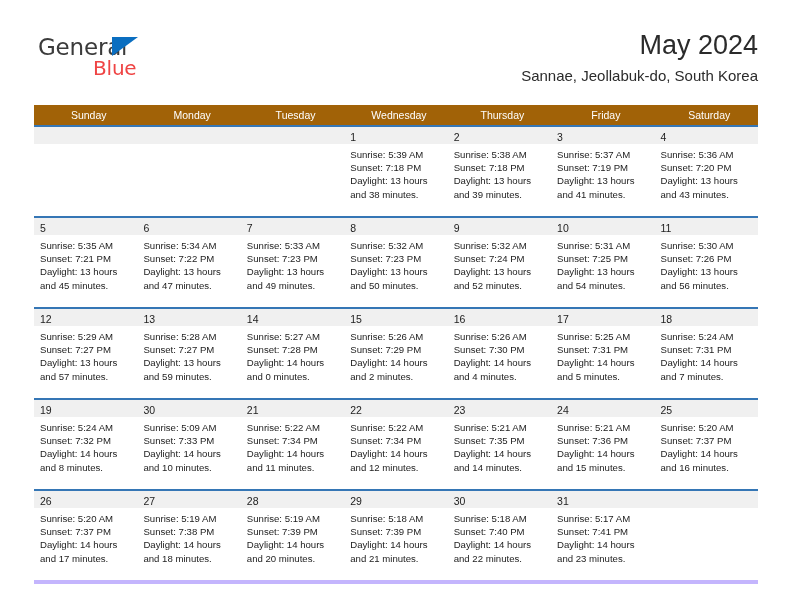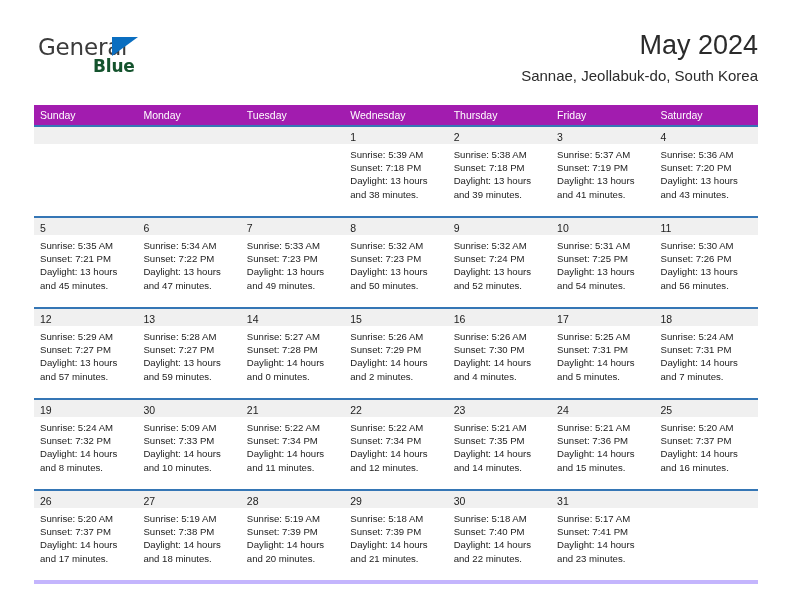--- a/index.html
+++ b/index.html
@@ -52,25 +52,25 @@
     top: 3px;
     width: 0;
     height: 0;
     border-left: 26px solid #0a6ec0;
     border-bottom: 19px solid transparent;
   }
   .logo-blue {
     position: absolute;
     left: 59px;
     top: 22px;
-    font-size: 17px;
+    font-size: 20px;
     letter-spacing: -0.2px;
-    color: #14532d;
+    color: #ef4444;
     font-family: "DejaVu Sans", sans-serif;
-    font-weight: 700;
+    font-weight: 400;
   }
   .title-block {
     position: absolute;
     right: 0;
     top: 0;
     text-align: right;
   }
   .cal-title {
     font-size: 27px;
     color: #2b2b2b;
@@ -89,22 +89,23 @@
 
   
   .calendar {
     position: absolute;
     left: 34px;
     top: 105px;
     width: 724px;
   }
   .dow-row {
     display: flex;
-    background: #a21caf;
+    background: #a16207;
     height: 20px;
+    text-align: center;
   }
   .dow-cell {
     flex: 1 1 0;
     color: #ffffff;
     font-size: 10.5px;
     line-height: 20px;
     padding-left: 6px;
     box-sizing: border-box;
     white-space: nowrap;
   }

